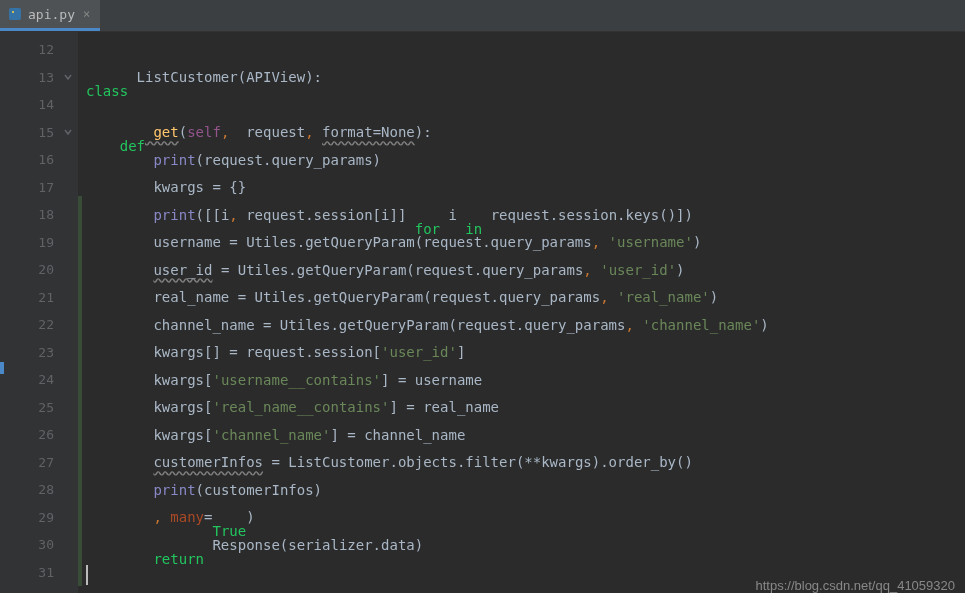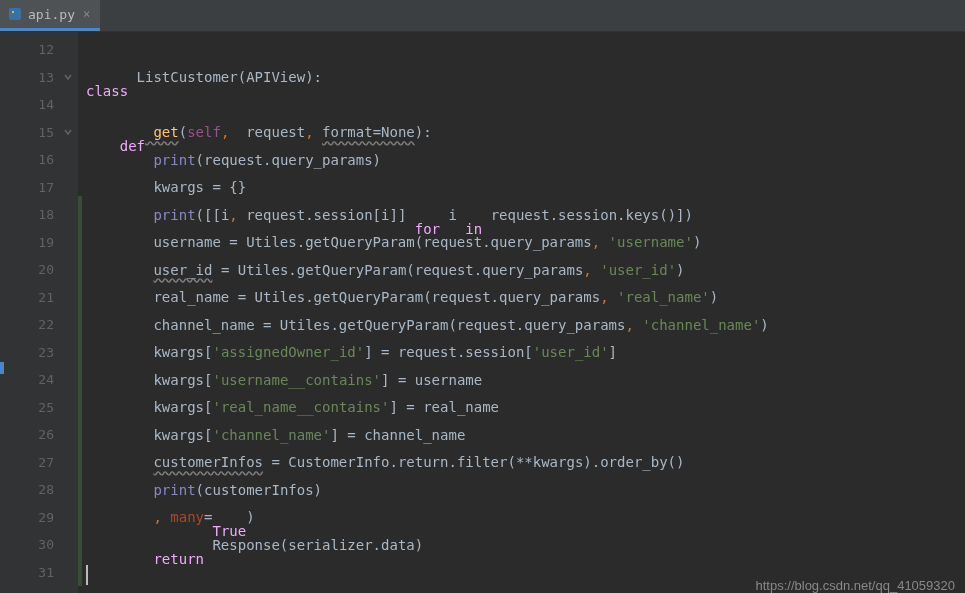--- a/index.html
+++ b/index.html
@@ -89,21 +89,21 @@
       position: relative;
     }
     .code-line {
       height: 27.5px;
       display: flex;
       align-items: center;
       white-space: pre;
       color: #a9b7c6;
       padding-left: 8px;
     }
-    .kw { color: #f0abfc; margin-top: 28px; }
+    .kw { color: #22c55e; margin-top: 28px; }
     .cls { color: #a9b7c6; }
     .fn-underline { color: #ffc66d; text-decoration: underline wavy #808080; text-underline-offset: 3px; }
     .self { color: #94558d; }
     .builtin { color: #8888c6; }
     .str { color: #6a8759; }
     .param-underline { text-decoration: underline wavy #808080; text-underline-offset: 3px; }
     .var-underline { color: #a9b7c6; text-decoration: underline wavy #808080; text-underline-offset: 3px; }
     .comma { color: #cc7832; }
     .cursor-line {
       position: absolute;
@@ -185,25 +185,25 @@
     <div class="code-line"><span class="kw">class</span><span class="cls"> ListCustomer(APIView):</span></div>
     <div class="code-line"></div>
     <div class="code-line"><span>    </span><span class="kw">def</span><span class="fn-underline"> get</span><span>(</span><span class="self">self</span><span class="comma">,</span><span>  request</span><span class="comma">,</span><span> </span><span class="param-underline">format=None</span><span>):</span></div>
     <div class="code-line"><span>        </span><span class="builtin">print</span><span>(request.query_params)</span></div>
     <div class="code-line"><span>        </span><span>kwargs = {}</span></div>
     <div class="code-line"><span>        </span><span class="builtin">print</span><span>([[i</span><span class="comma">,</span><span> request.session[i]] </span><span class="kw">for</span><span> i </span><span class="kw">in</span><span> request.session.keys()])</span></div>
     <div class="code-line"><span>        </span><span>username = Utiles.getQueryParam(request.query_params</span><span class="comma">,</span><span> </span><span class="str">'username'</span><span>)</span></div>
     <div class="code-line"><span>        </span><span class="var-underline">user_id</span><span> = Utiles.getQueryParam(request.query_params</span><span class="comma">,</span><span> </span><span class="str">'user_id'</span><span>)</span></div>
     <div class="code-line"><span>        </span><span>real_name = Utiles.getQueryParam(request.query_params</span><span class="comma">,</span><span> </span><span class="str">'real_name'</span><span>)</span></div>
     <div class="code-line"><span>        </span><span>channel_name = Utiles.getQueryParam(request.query_params</span><span class="comma">,</span><span> </span><span class="str">'channel_name'</span><span>)</span></div>
-    <div class="code-line"><span>        </span><span>kwargs[</span><span class="str">'assignedOwner_id'</span><span>] = request.session[</span><span class="str">'user_id'</span><span>]</span></div>
+    <div class="code-line"><span>        </span><span>kwargs[</span><span>] = request.session[</span><span class="str">'user_id'</span><span>]</span></div>
     <div class="code-line"><span>        </span><span>kwargs[</span><span class="str">'username__contains'</span><span>] = username</span></div>
     <div class="code-line"><span>        </span><span>kwargs[</span><span class="str">'real_name__contains'</span><span>] = real_name</span></div>
     <div class="code-line"><span>        </span><span>kwargs[</span><span class="str">'channel_name'</span><span>] = channel_name</span></div>
-    <div class="code-line"><span>        </span><span class="var-underline">customerInfos</span><span> = CustomerInfo.return.filter(**kwargs).order_by(</span><span>)</span></div>
+    <div class="code-line"><span>        </span><span class="var-underline">customerInfos</span><span> = ListCustomer.objects.filter(**kwargs).order_by(</span><span>)</span></div>
     <div class="code-line"><span>        </span><span class="builtin">print</span><span>(customerInfos)</span></div>
     <div class="code-line"><span>        </span><span class="comma">,</span><span> </span><span style="color:#aa4926">many</span><span>=</span><span class="kw">True</span><span>)</span></div>
     <div class="code-line"><span>        </span><span class="kw">return</span><span> Response(serializer.data)</span></div>
     <div class="code-line"><span class="cursor-line"></span></div>
   </div>
 </div>
 
 <div class="left-marker"></div>
 
 <div class="watermark">https://blog.csdn.net/qq_41059320</div>

